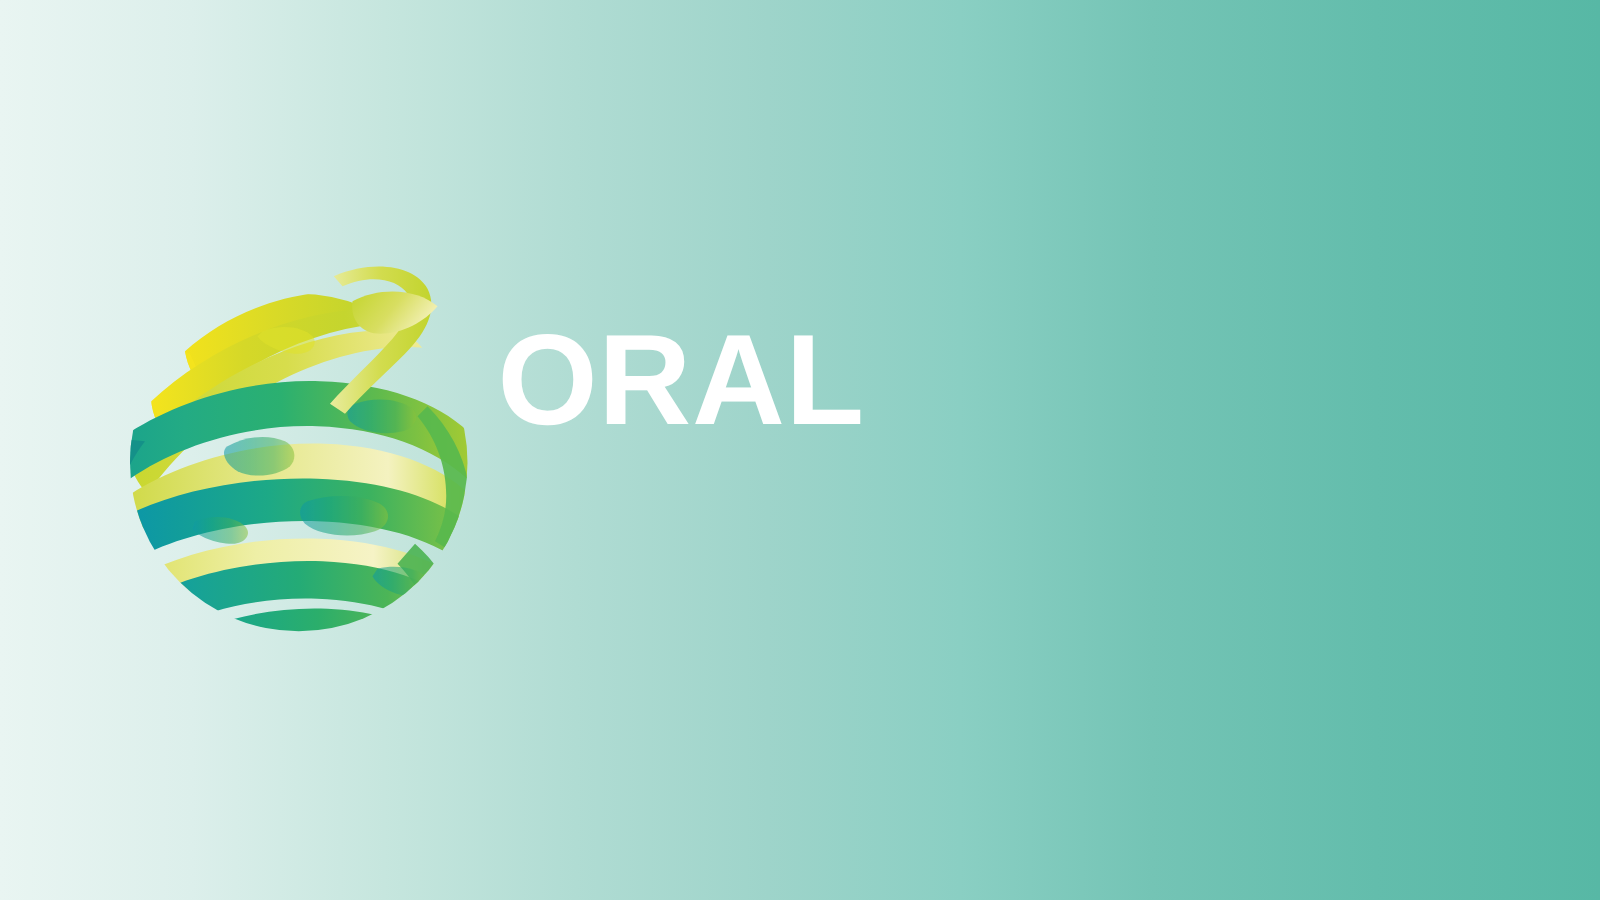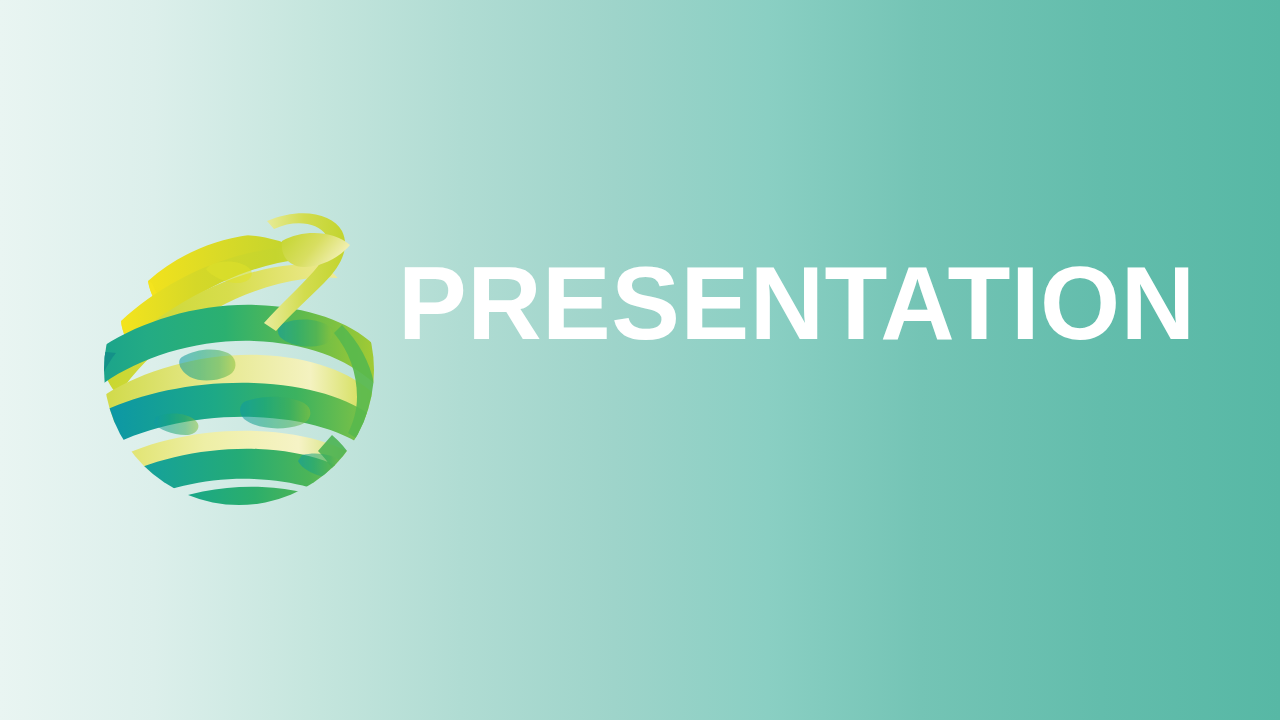--- a/index.html
+++ b/index.html
@@ -233,16 +233,16 @@
                  C 212 94 194 110 180 126 L 168 118
                  C 184 100 204 82 218 66 C 230 52 236 40 230 30
                  C 222 18 200 14 178 24 Z" fill="url(#gStem)"></path>
         <path d="M 186 36 C 208 24 238 26 254 40 C 244 52 226 62 208 62
                  C 194 62 184 52 186 36 Z" fill="url(#gLeaf)"></path>
       </g>
     </svg>
   </div>
 
   <div id="title-block">
-    <div class="title-line">PRESENTATION</div>
+    <div class="title-line">ORAL</div>
   </div>
 
 </div>
 
 </body></html>

